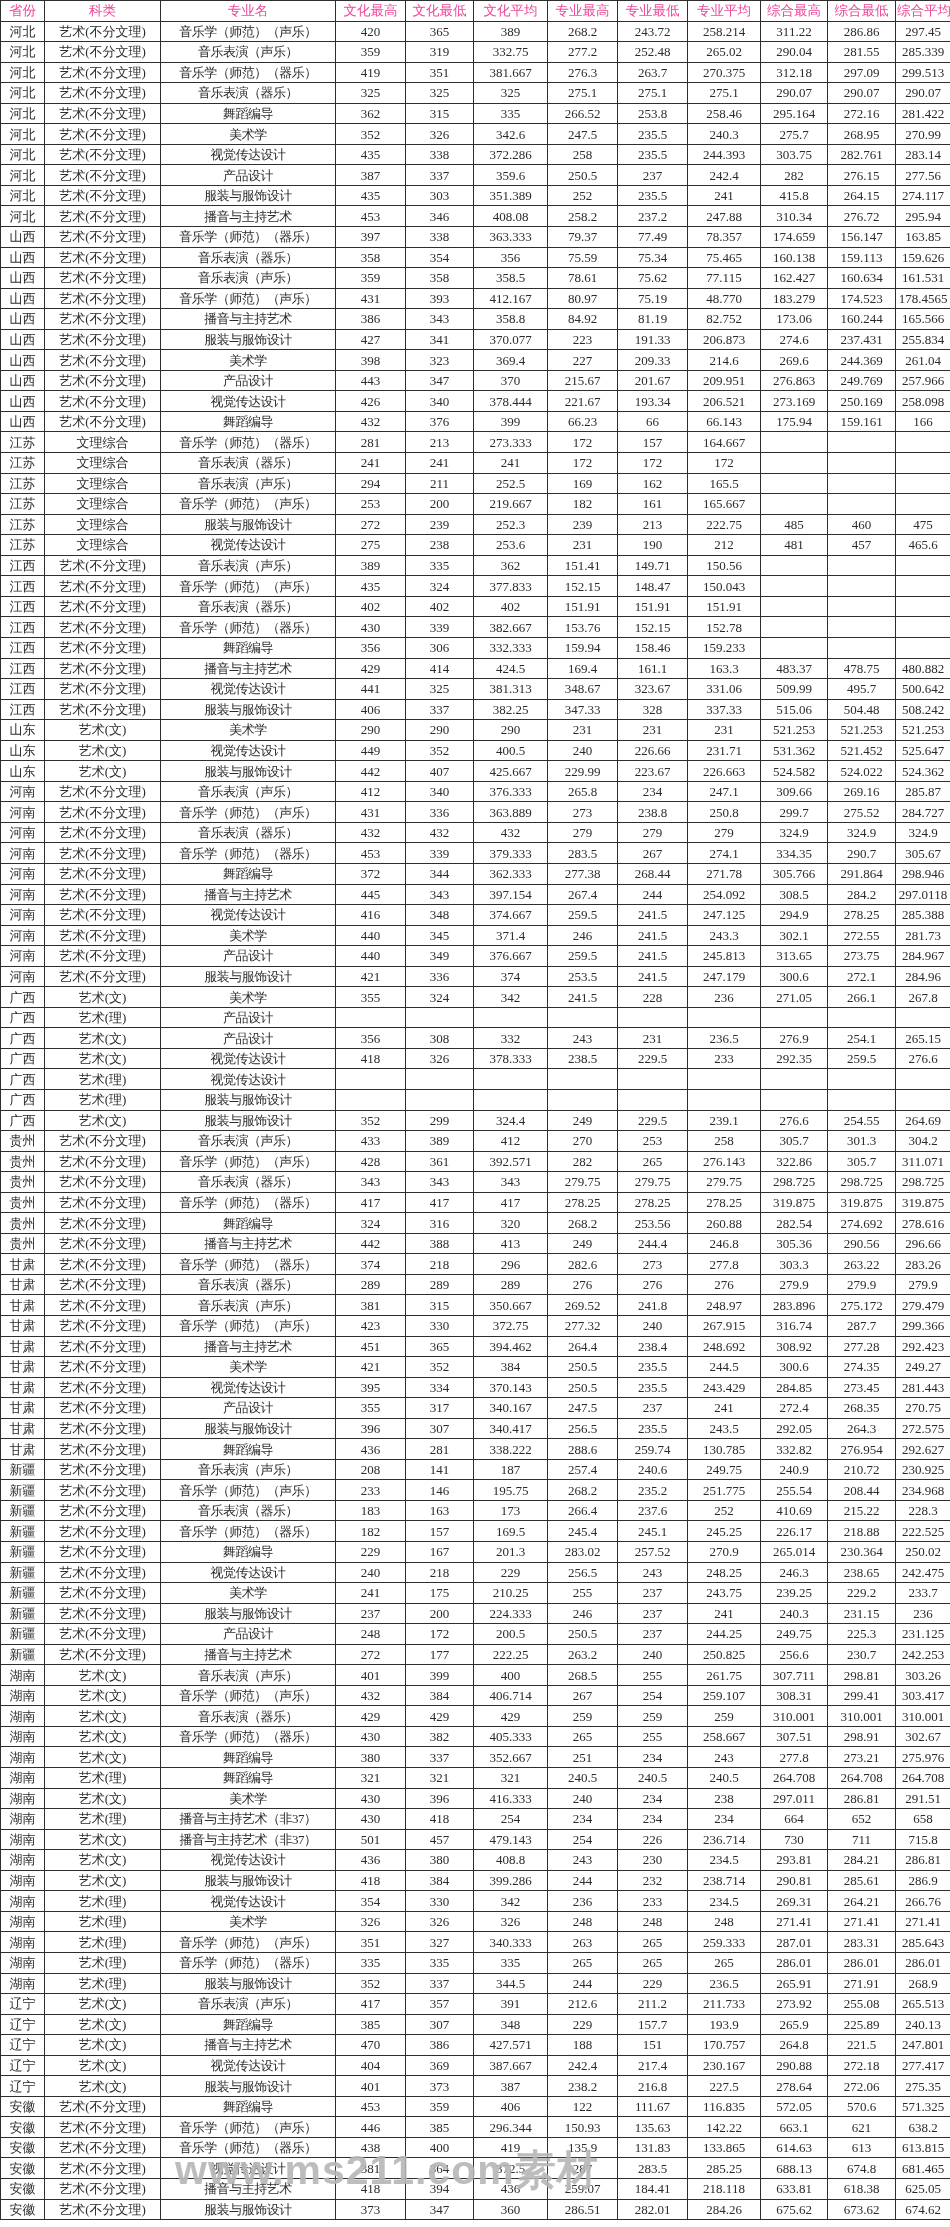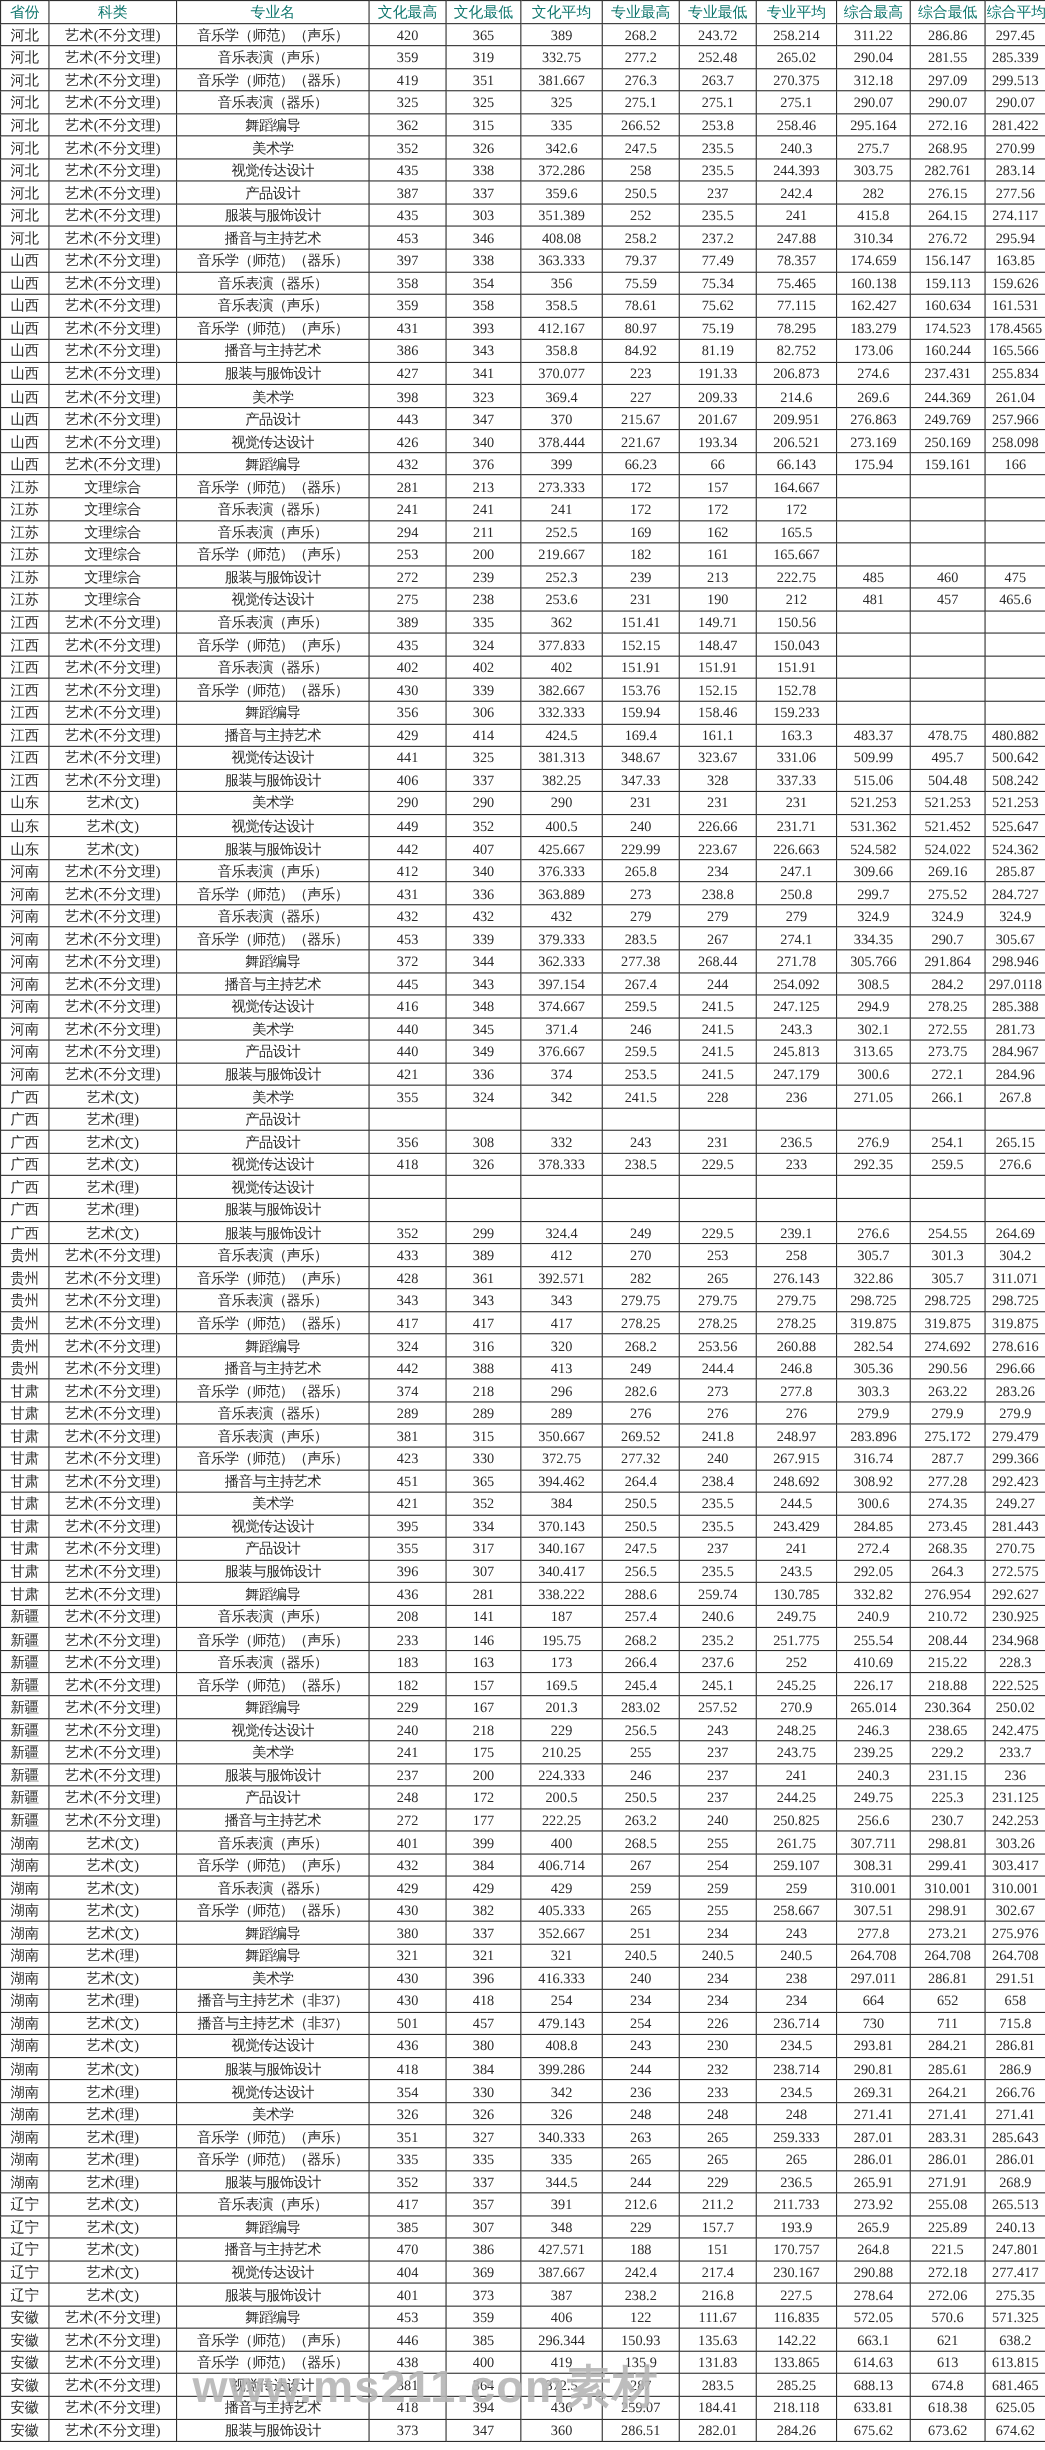--- a/index.html
+++ b/index.html
@@ -9,21 +9,21 @@
     color:#262626;
   }
   table{border-collapse:collapse;table-layout:fixed;width:950px;}
   th,td{
     border:1px solid #2e2e2e;
     text-align:center;vertical-align:middle;
     font-size:13px;line-height:1;height:19.55px;
     padding:0 1px;overflow:hidden;white-space:nowrap;
     font-weight:normal;color:#2b2b2b;
   }
-  th{font-size:13.5px;color:#0f766e;}
+  th{font-size:13.5px;color:#ec4899;}
   td.major{letter-spacing:-0.5px;}
   .watermark{
     position:absolute;left:175px;top:2143px;width:360px;
     font-family:"Liberation Sans","DejaVu Sans",sans-serif;
     font-size:41px;font-weight:bold;letter-spacing:1px;
     color:rgba(135,135,135,0.55);
     text-shadow:0 0 1px rgba(255,255,255,0.8);
     pointer-events:none;white-space:nowrap;text-align:right;
   }
 </style>
@@ -246,21 +246,21 @@
       </tr>
       <tr>
         <td>山西</td>
         <td>艺术(不分文理)</td>
         <td class="major">音乐学（师范）（声乐）</td>
         <td>431</td>
         <td>393</td>
         <td>412.167</td>
         <td>80.97</td>
         <td>75.19</td>
-        <td>78.295</td>
+        <td>48.770</td>
         <td>183.279</td>
         <td>174.523</td>
         <td>178.4565</td>
       </tr>
       <tr>
         <td>山西</td>
         <td>艺术(不分文理)</td>
         <td class="major">播音与主持艺术</td>
         <td>386</td>
         <td>343</td>

